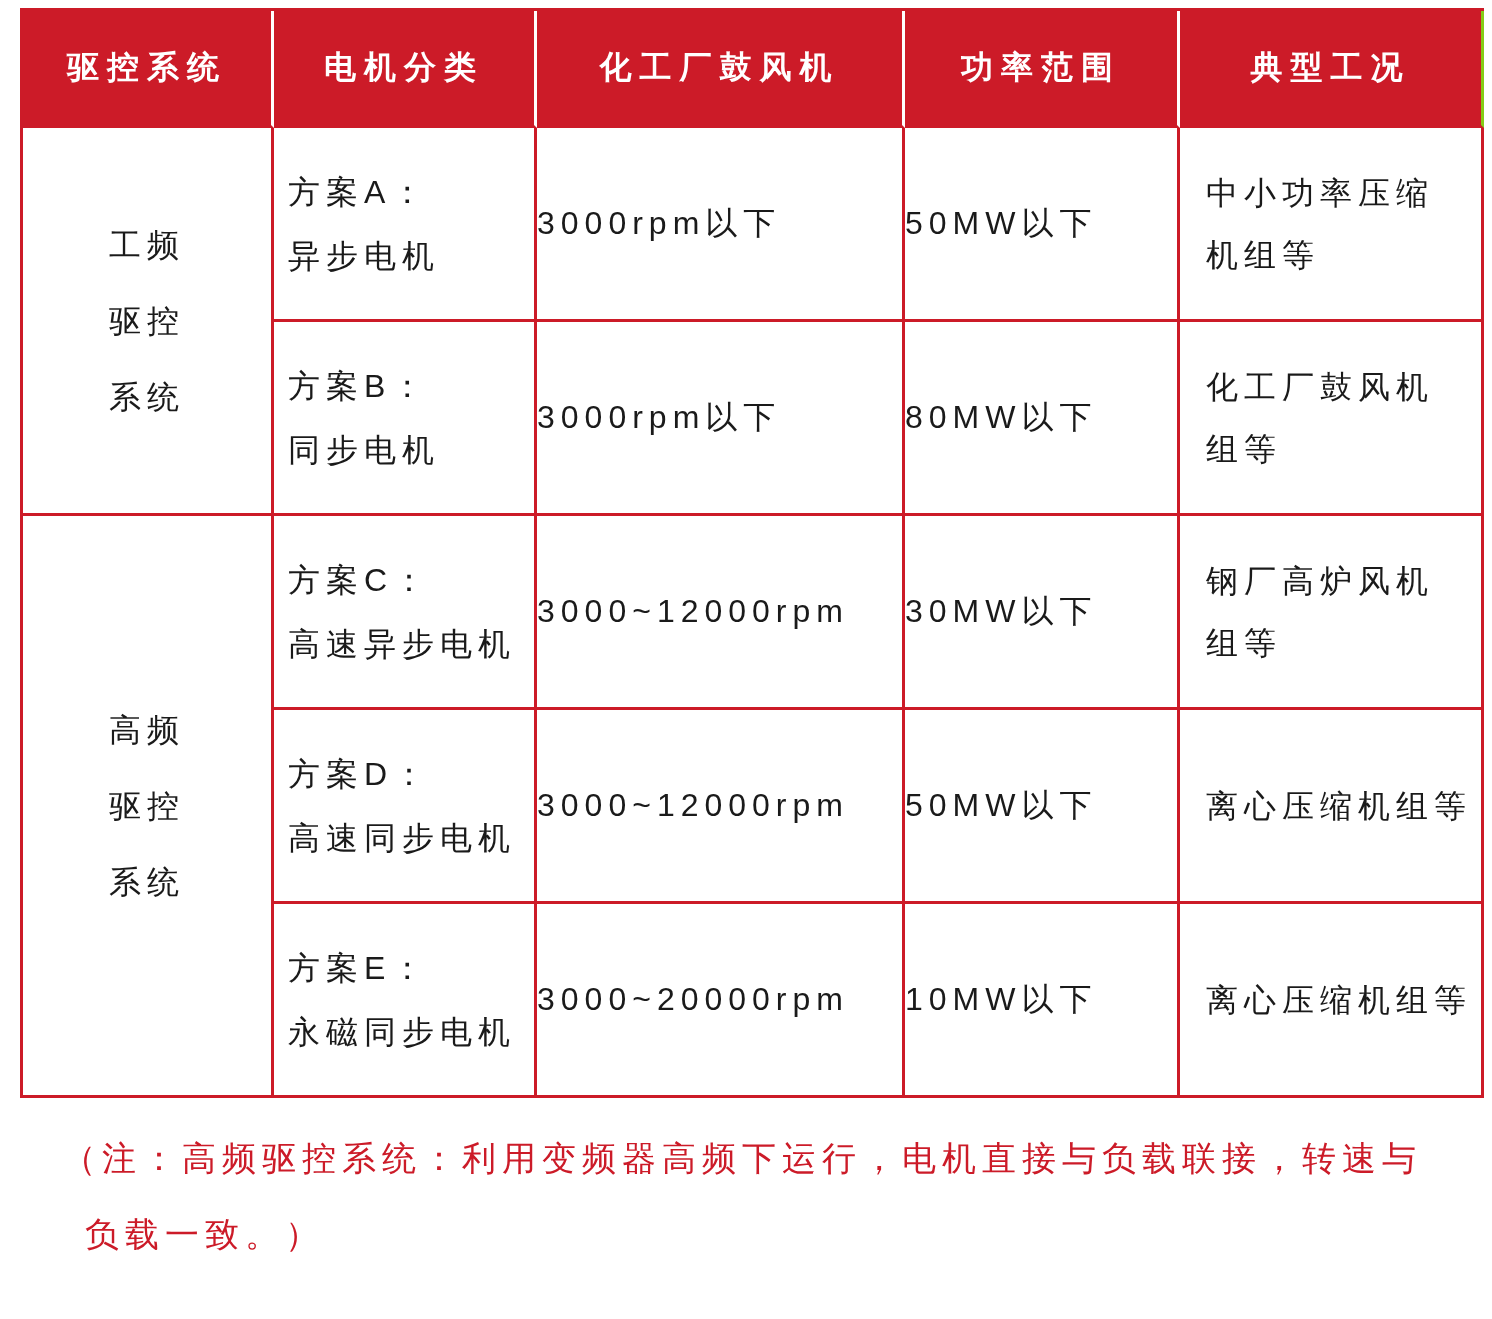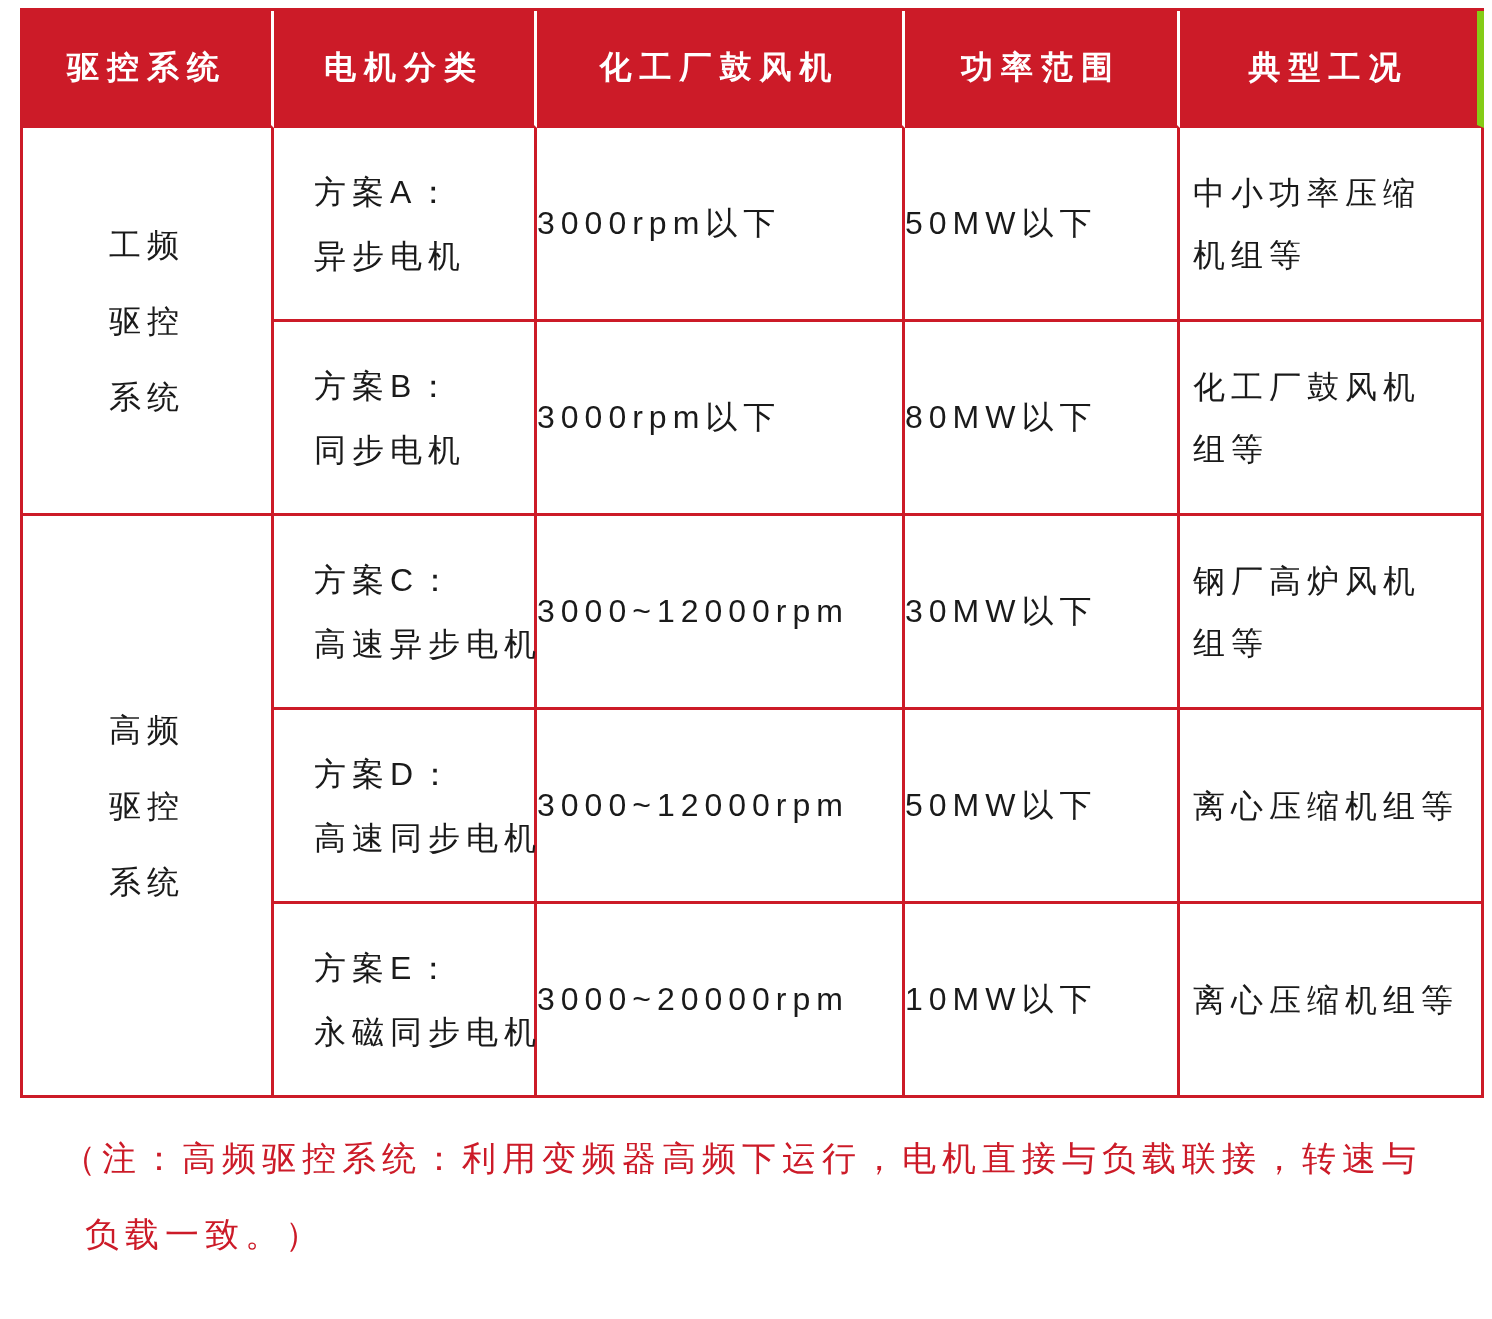--- a/index.html
+++ b/index.html
@@ -48,47 +48,47 @@
   th {
     background: var(--accent);
     color: #FFFFFF;
     font-size: 32px;
     font-weight: bold;
     letter-spacing: 8px;
     text-align: center;
     border-right: 3px solid #FFFFFF;
     border-bottom: 3px solid var(--accent);
   }
-  th:last-child { border-right: 7px solid #84cc16; }
+  th:last-child { border-right: 3px solid #84cc16; }
 
   td {
     background: #FFFFFF;
     color: var(--body-text);
     font-size: 32px;
     letter-spacing: 6px;
     text-align: center;
   }
   td .line { white-space: nowrap; }
 
   td.system-cell .line { line-height: 76px; }
 
   td.scheme-cell {
     text-align: left;
-    padding-left: 40px;
+    padding-left: 14px;
   }
   td.scheme-cell .line { line-height: 64px; }
 
   td.speed-cell, td.power-cell {
     text-align: left;
     white-space: nowrap;
   }
 
   td.app-cell {
     text-align: left;
-    padding-left: 13px;
+    padding-left: 26px;
   }
   td.app-cell .line { line-height: 62px; }
 
   .footnote {
     margin: 22px 0 0 62px;
     width: 1400px;
     color: var(--accent);
     font-size: 34px;
     letter-spacing: 6px;
   }

